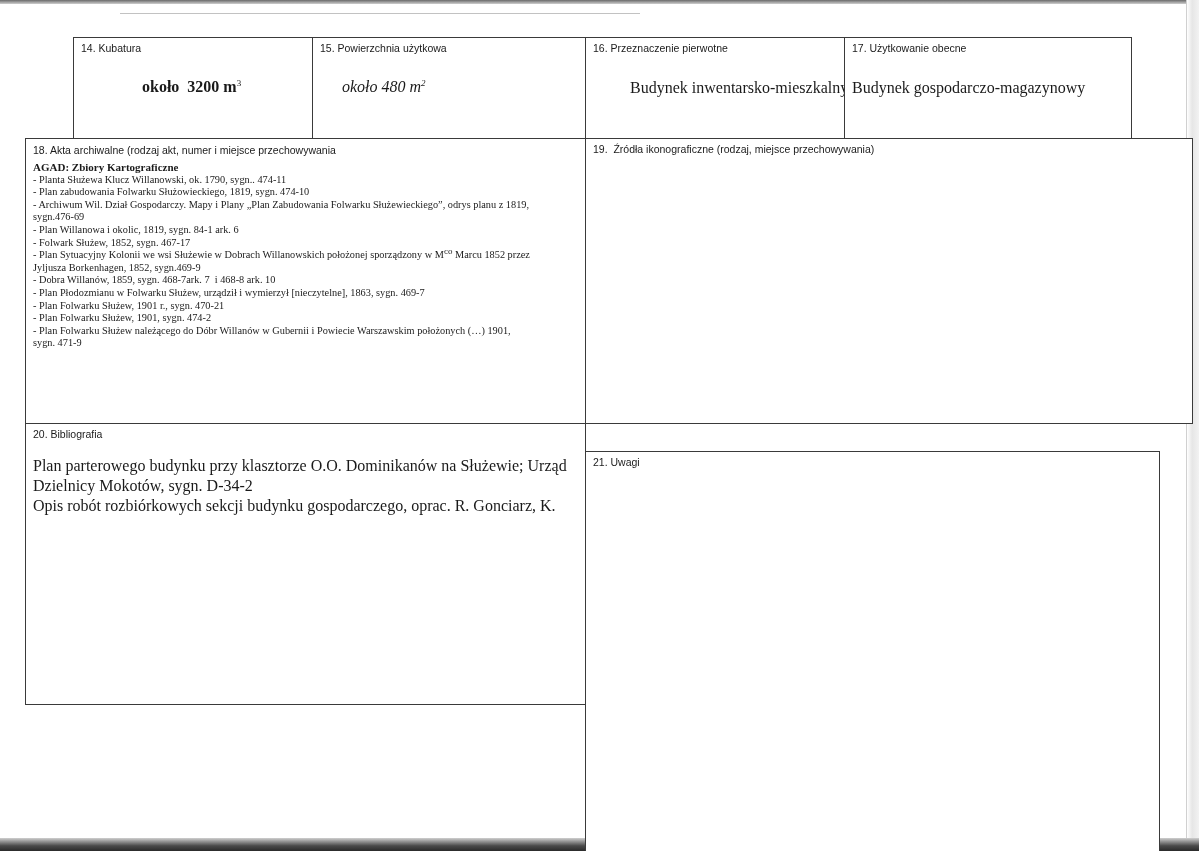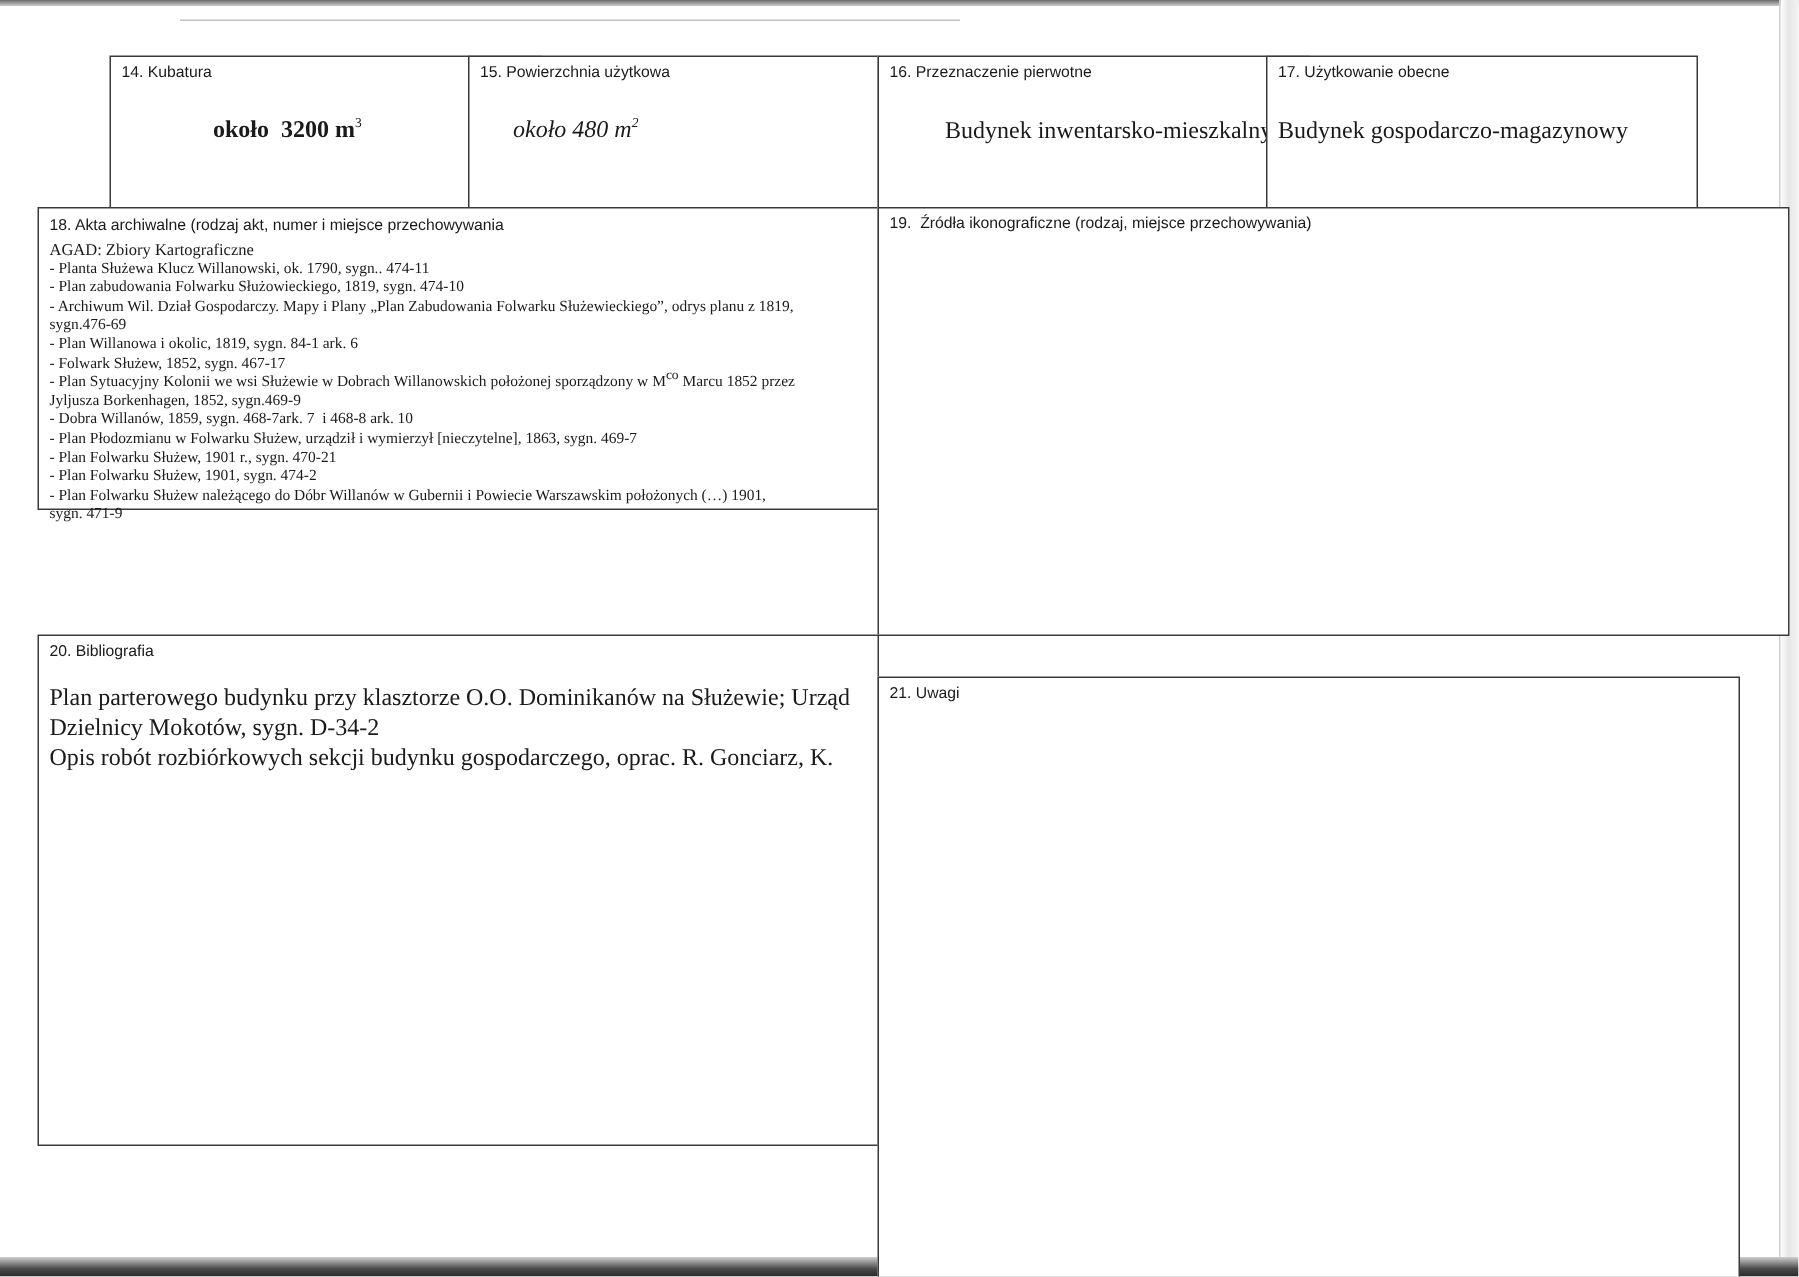--- a/index.html
+++ b/index.html
@@ -16,21 +16,21 @@
 
   .cell { position:absolute; border:1px solid #3a3a3a; box-sizing:border-box; background:#fff; }
   .label {
     position:absolute; left:7px; top:4px;
     font-family:"Liberation Sans", sans-serif; font-size:10.5px; color:#1a1a1a; white-space:nowrap;
   }
   .value { position:absolute; font-size:16px; white-space:nowrap; }
   sup { font-size:9px; vertical-align:super; line-height:0; }
 
   .archive { position:absolute; left:7px; top:22px; width:560px; font-size:10.3px; line-height:12.6px; }
-  .archive .head { font-weight:normal; font-size:11px; }
+  .archive .head { font-weight:bold; font-size:11px; }
   .archive .line { display:block; }
 
   .biblio { position:absolute; left:7px; top:32px; width:545px; font-size:16px; line-height:20px; }
 </style>
 </head>
 <body>
 
 <div class="scan-top"></div>
 <div class="scan-top-line"></div>
 <div class="scan-right"></div>
@@ -51,21 +51,21 @@
   <div class="cell" style="left:585px; top:37px; width:288px; height:102px;padding-left:24px;">
     <span class="label">16. Przeznaczenie pierwotne</span>
     <span class="value" style="left:44px; top:41px;">Budynek inwentarsko-mieszkalny</span>
   </div>
 
   <div class="cell" style="left:844px; top:37px; width:288px; height:102px;">
     <span class="label">17. Użytkowanie obecne</span>
     <span class="value" style="left:7px; top:41px;">Budynek gospodarczo-magazynowy</span>
   </div>
 
-  <div class="cell" style="left:25px; top:138px; width:561px; height:202px;">
+  <div class="cell" style="left:25px; top:138px; width:561px; height:286px;">
     <span class="label" style="top:5px;">18. Akta archiwalne (rodzaj akt, numer i miejsce przechowywania</span>
     <div class="archive">
       <span class="line head">AGAD: Zbiory Kartograficzne</span>
       <span class="line">- Planta Służewa Klucz Willanowski, ok. 1790, sygn.. 474-11</span>
       <span class="line">- Plan zabudowania Folwarku Służowieckiego, 1819, sygn. 474-10</span>
       <span class="line">- Archiwum Wil. Dział Gospodarczy. Mapy i Plany „Plan Zabudowania Folwarku Służewieckiego”, odrys planu z 1819,</span>
       <span class="line">sygn.476-69</span>
       <span class="line">- Plan Willanowa i okolic, 1819, sygn. 84-1 ark. 6</span>
       <span class="line">- Folwark Służew, 1852, sygn. 467-17</span>
       <span class="line"><span>- Plan Sytuacyjny Kolonii we wsi Służewie w Dobrach Willanowskich położonej sporządzony w M</span><sup>co</sup><span style="white-space:pre;"> Marcu 1852 przez</span></span>
@@ -76,21 +76,21 @@
       <span class="line">- Plan Folwarku Służew, 1901, sygn. 474-2</span>
       <span class="line">- Plan Folwarku Służew należącego do Dóbr Willanów w Gubernii i Powiecie Warszawskim położonych (…) 1901,</span>
       <span class="line">sygn. 471-9</span>
     </div>
   </div>
 
   <div class="cell" style="left:585px; top:138px; width:608px; height:286px;">
     <span class="label" style="white-space:pre;">19.  Źródła ikonograficzne (rodzaj, miejsce przechowywania)</span>
   </div>
 
-  <div class="cell" style="left:25px; top:423px; width:561px; height:341px;">
+  <div class="cell" style="left:25px; top:423px; width:561px; height:282px;">
     <span class="label">20. Bibliografia</span>
     <div class="biblio">
       <div>Plan parterowego budynku przy klasztorze O.O. Dominikanów na Służewie; Urząd</div>
       <div>Dzielnicy Mokotów, sygn. D-34-2</div>
       <div>Opis robót rozbiórkowych sekcji budynku gospodarczego, oprac. R. Gonciarz, K.</div>
     </div>
   </div>
 
   <div class="cell" style="left:585px; top:423px; width:575px; height:471px;margin-top:28px;">
     <span class="label">21. Uwagi</span>

